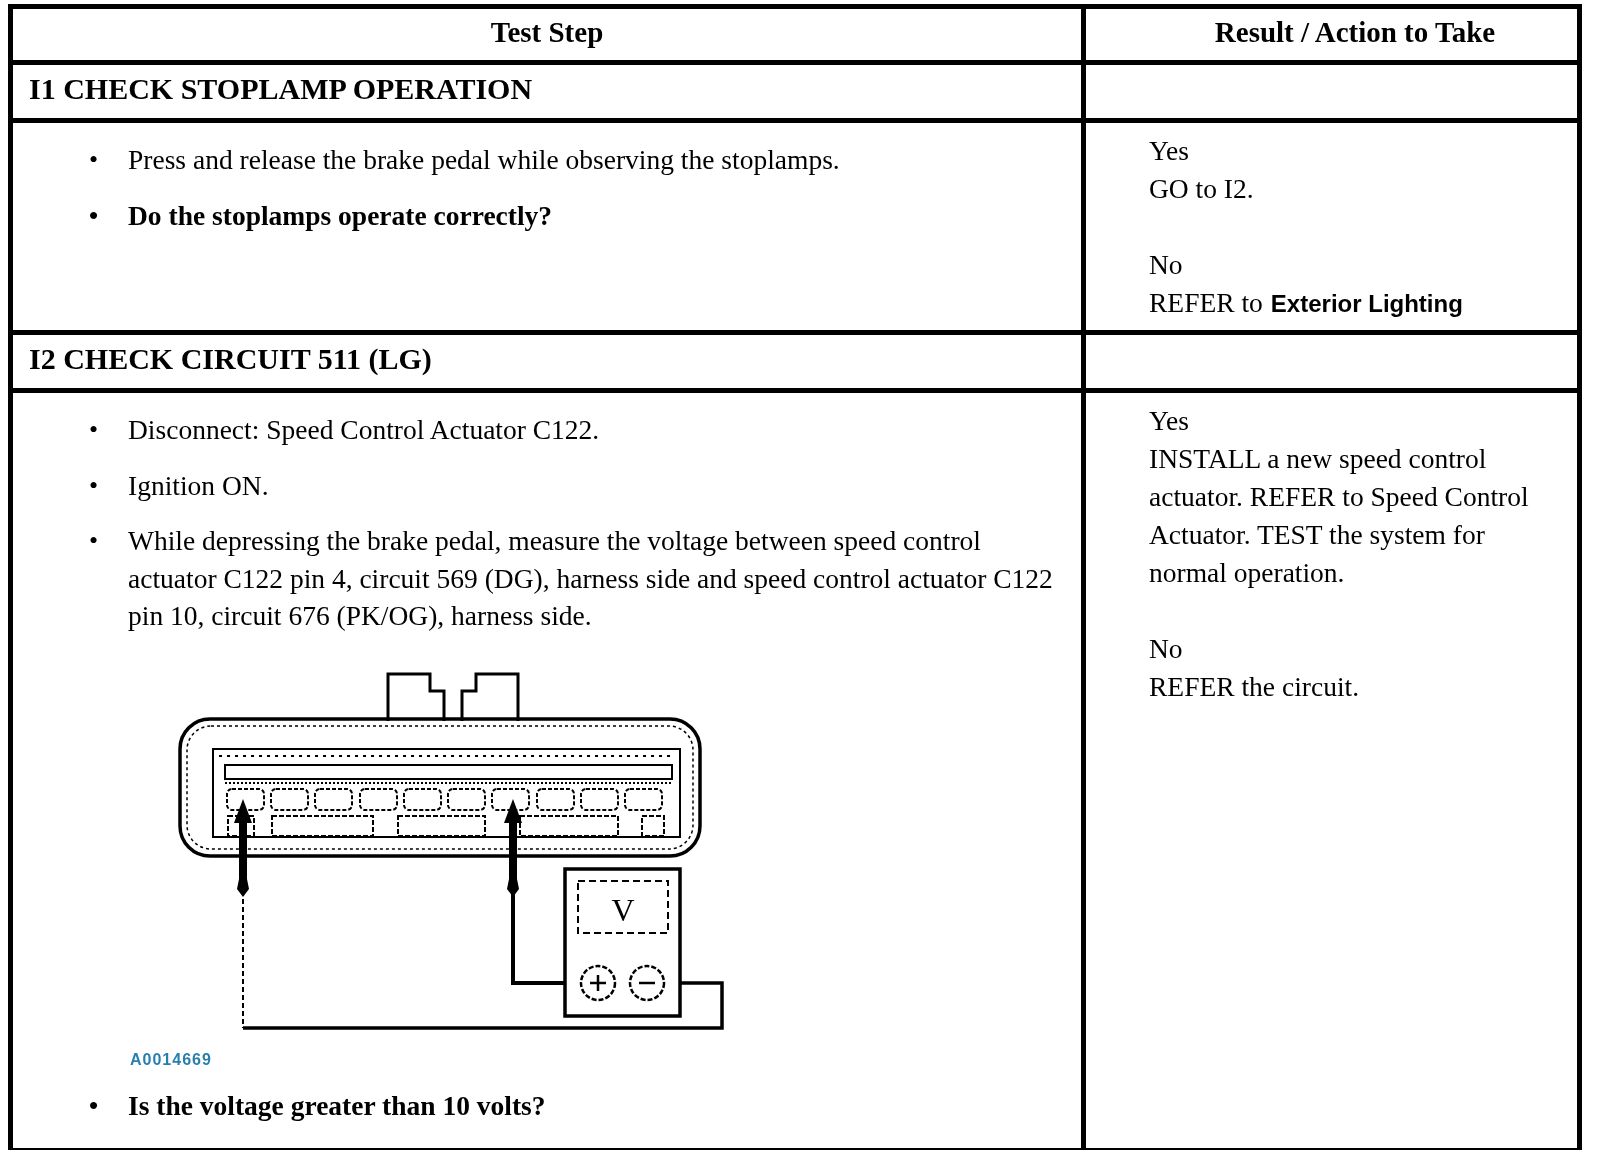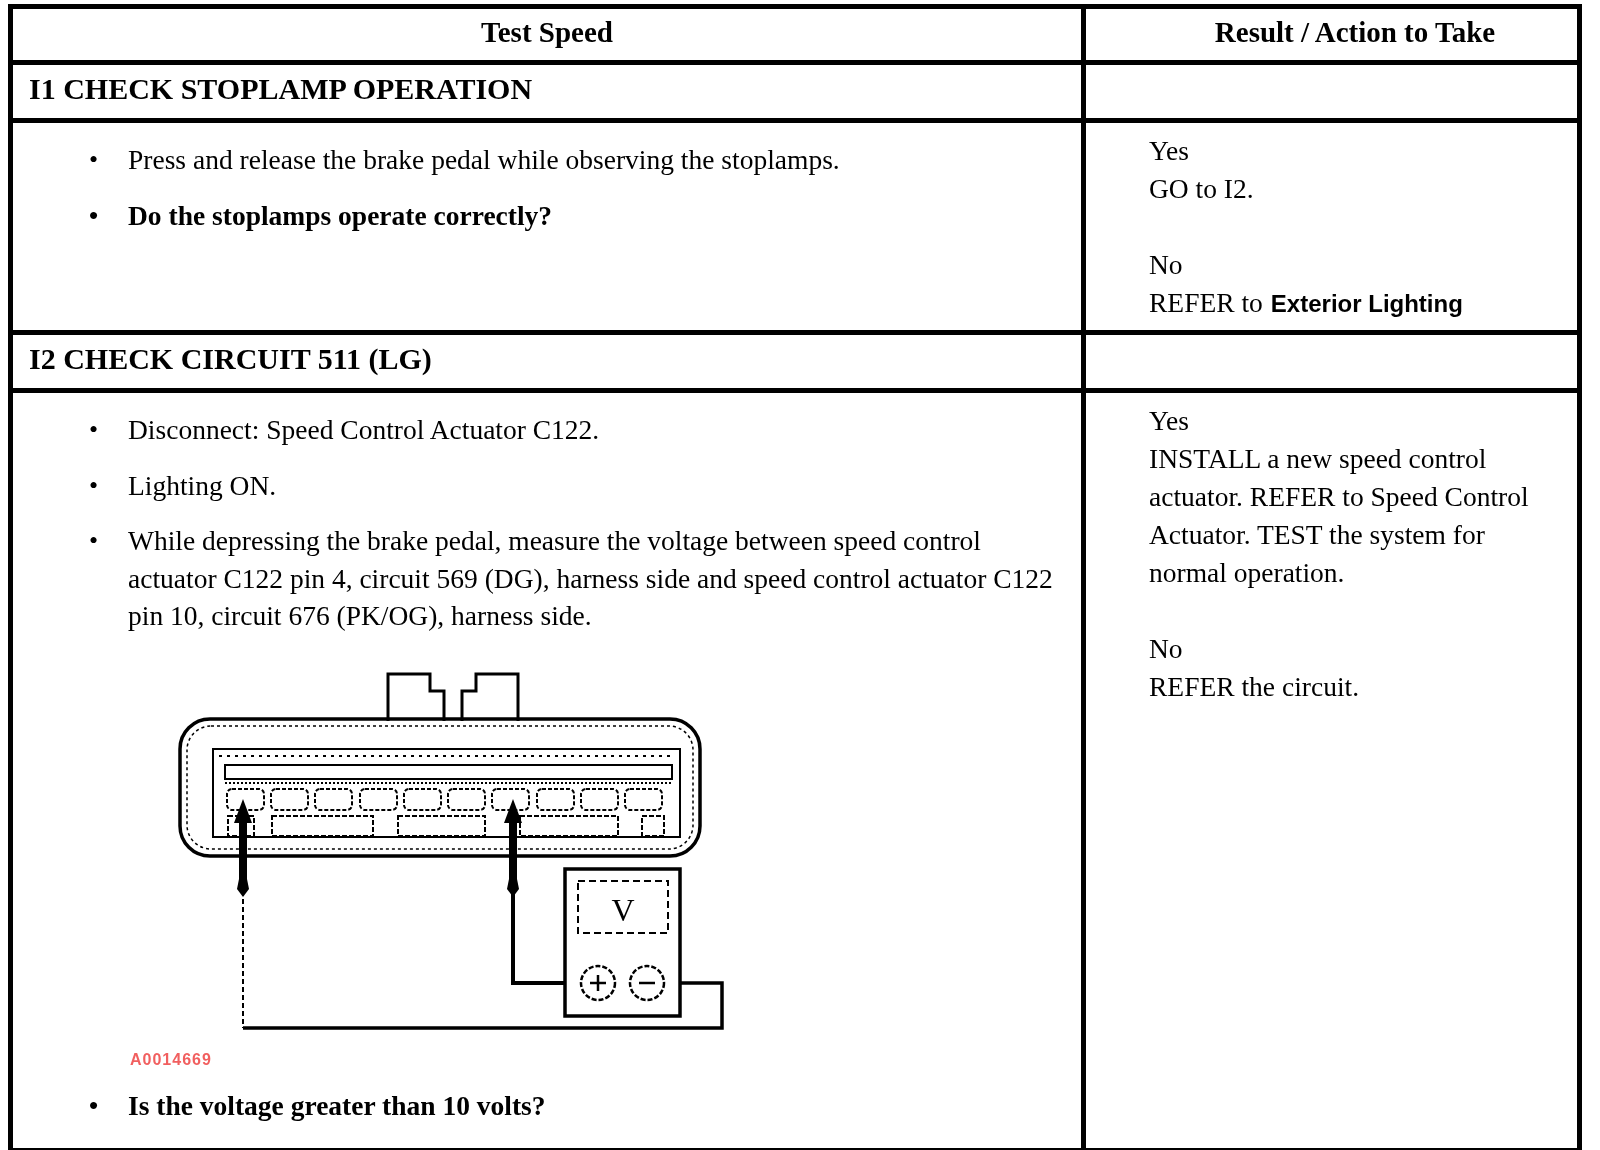--- a/index.html
+++ b/index.html
@@ -43,33 +43,33 @@
   .result-label{font-weight:normal;}
   .result-gap{margin-top:38px;}
   .ref-sans{
     font-family:"Liberation Sans", sans-serif;font-weight:bold;font-size:24px;
     margin-left:8px;
   }
   
   .figure-block{margin:16px 0 0 115px;width:680px;}
   .figure-label{
     font-family:"Liberation Sans", sans-serif;font-weight:bold;font-size:16px;
-    letter-spacing:1px;color:#ef4444;opacity:.85;margin:2px 0 0 2px;
+    letter-spacing:1px;color:#0369a1;opacity:.85;margin:2px 0 0 2px;
   }
   .final-bullet{margin-top:6px;}
   svg .ink{stroke:#000;fill:none;}
 </style>
 </head>
 <body>
 
 <div class="canvas">
   <div class="ptable">
 
     <div class="row header-row">
-      <div class="cell left header-cell">Test Speed</div>
+      <div class="cell left header-cell">Test Step</div>
       <div class="cell right header-cell">Result / Action to Take</div>
     </div>
 
     <div class="row title-row">
       <div class="cell left title-cell">I1 CHECK STOPLAMP OPERATION</div>
       <div class="cell right"></div>
     </div>
 
     <div class="row body-row-i1">
       <div class="cell left">
@@ -88,21 +88,21 @@
 
     <div class="row title-row">
       <div class="cell left title-cell">I2 CHECK CIRCUIT 511 (LG)</div>
       <div class="cell right"></div>
     </div>
 
     <div class="row body-row-i2">
       <div class="cell left">
         <ul class="bullets">
           <li>Disconnect: Speed Control Actuator C122.</li>
-          <li>Lighting ON.</li>
+          <li>Ignition ON.</li>
           <li>While depressing the brake pedal, measure the voltage between speed control actuator C122 pin 4, circuit 569 (DG), harness side and speed control actuator C122 pin 10, circuit 676 (PK/OG), harness side.</li>
         </ul>
 
         <div class="figure-block">
           <svg width="660" height="392" viewBox="0 0 660 392">
 
             <path class="ink" stroke-width="3" d="M260,68 V21 H302 V38 H316 V68"></path>
             <path class="ink" stroke-width="3" d="M334,68 V38 H348 V21 H390 V68"></path>
             <line class="ink" stroke-width="1.5" stroke-dasharray="3,3" x1="316" y1="38" x2="316" y2="66"></line>
             <line class="ink" stroke-width="1.5" stroke-dasharray="3,3" x1="334" y1="38" x2="334" y2="66"></line>

